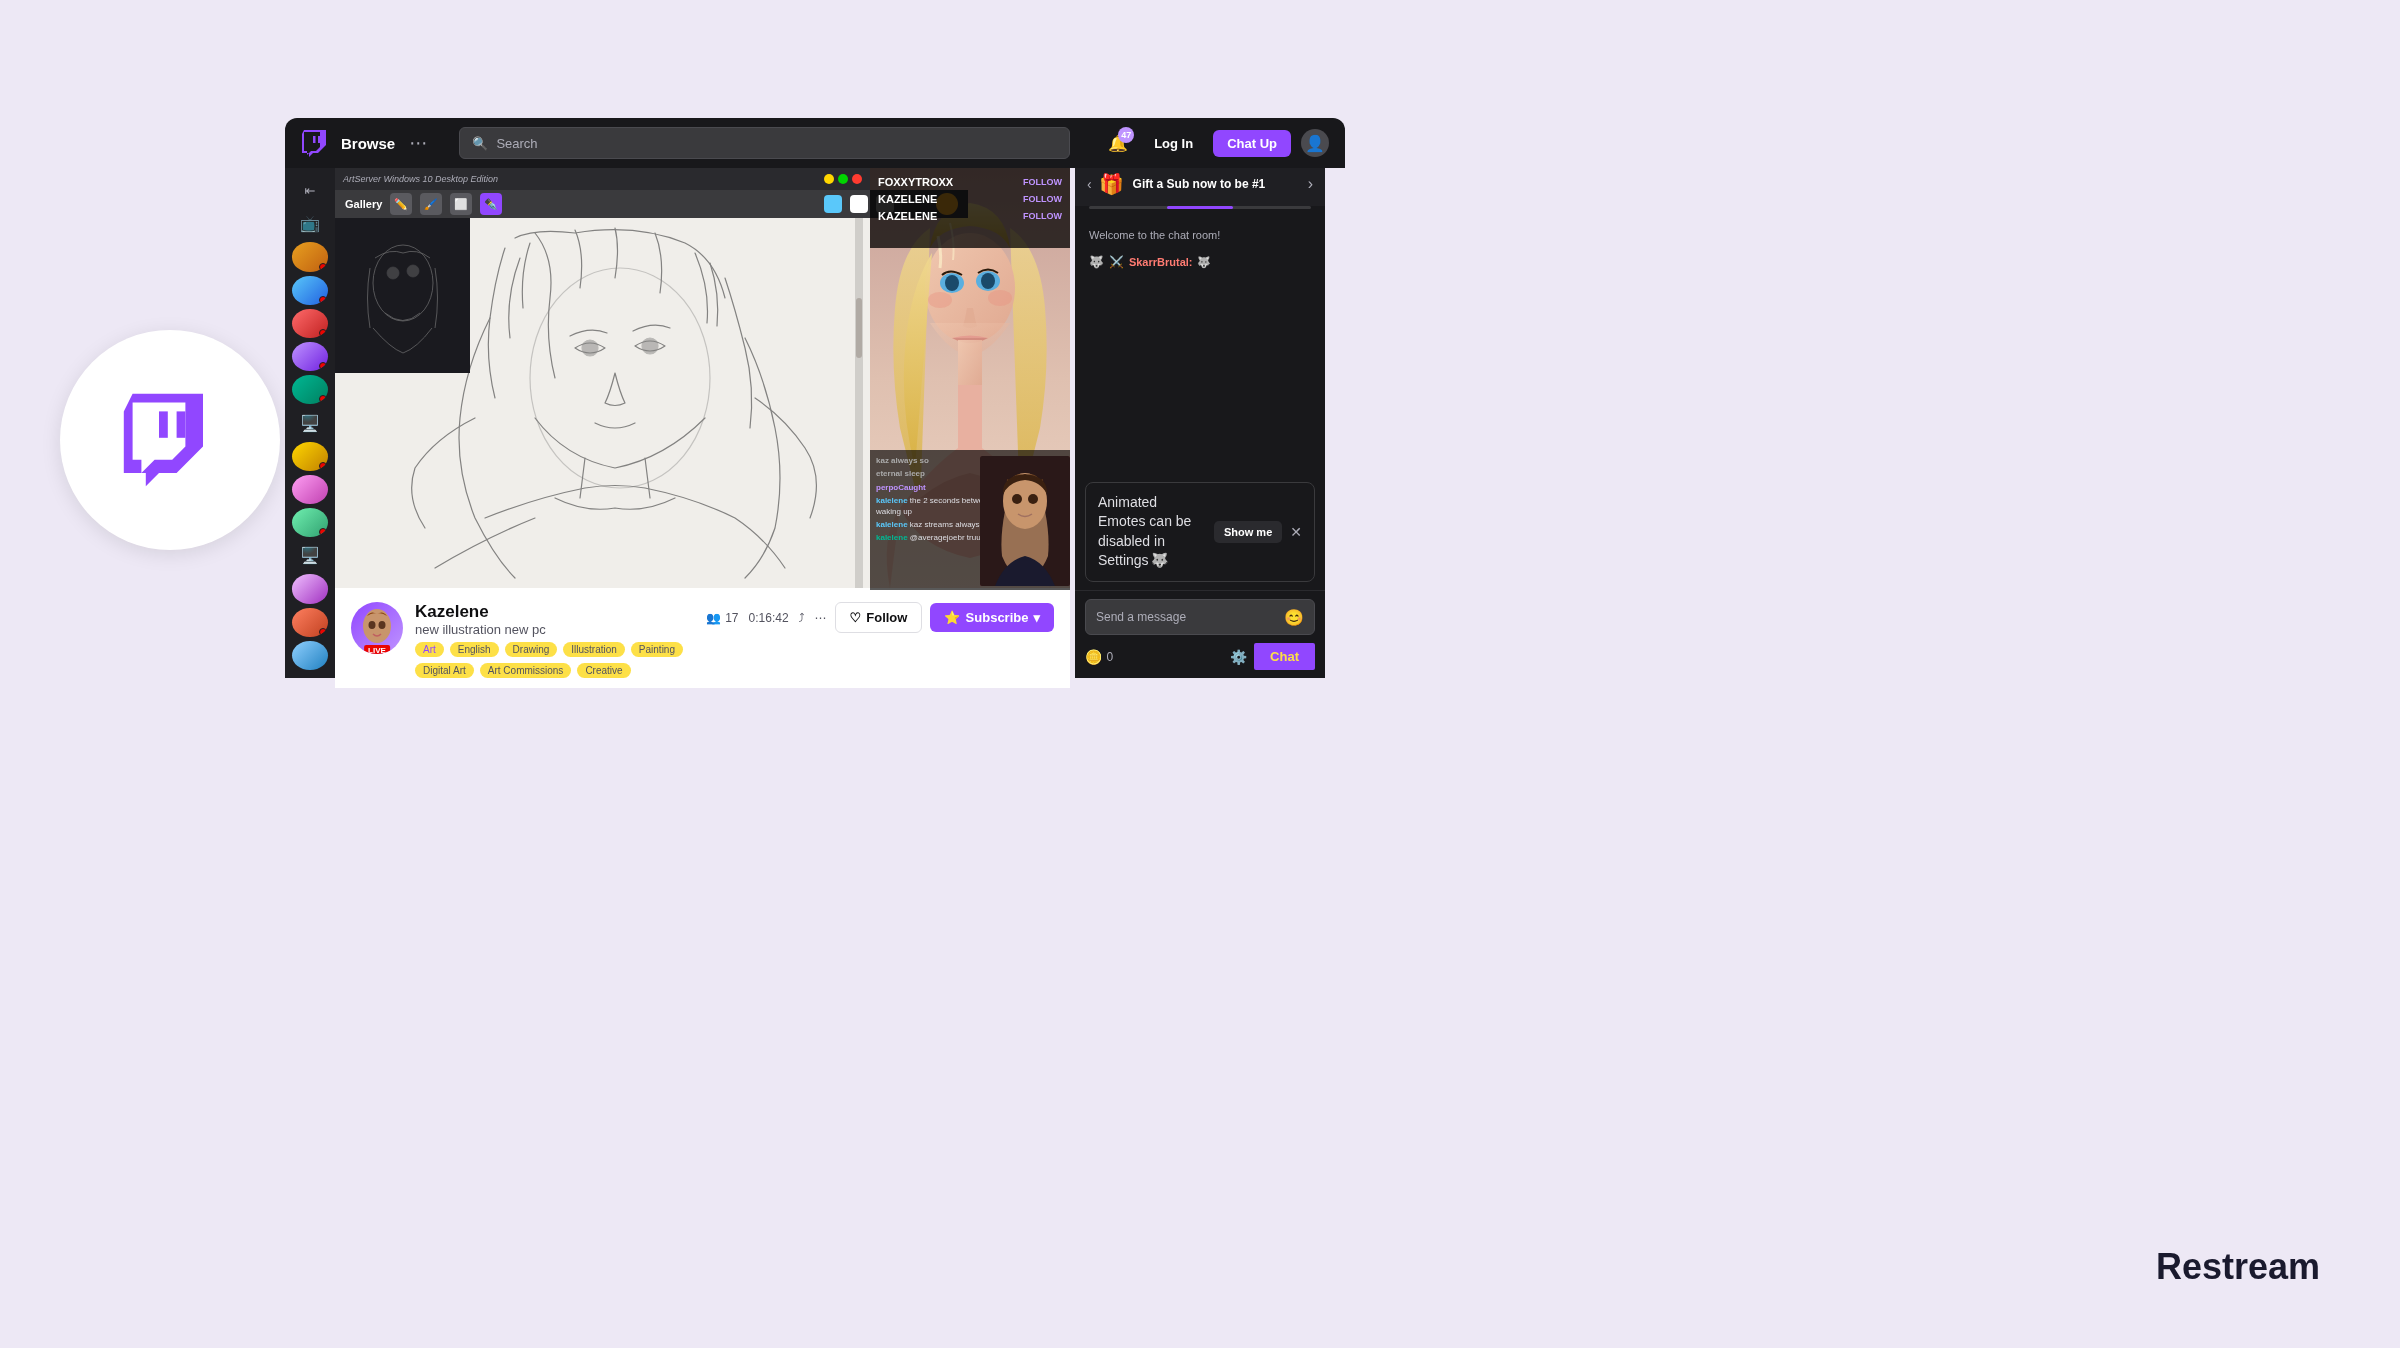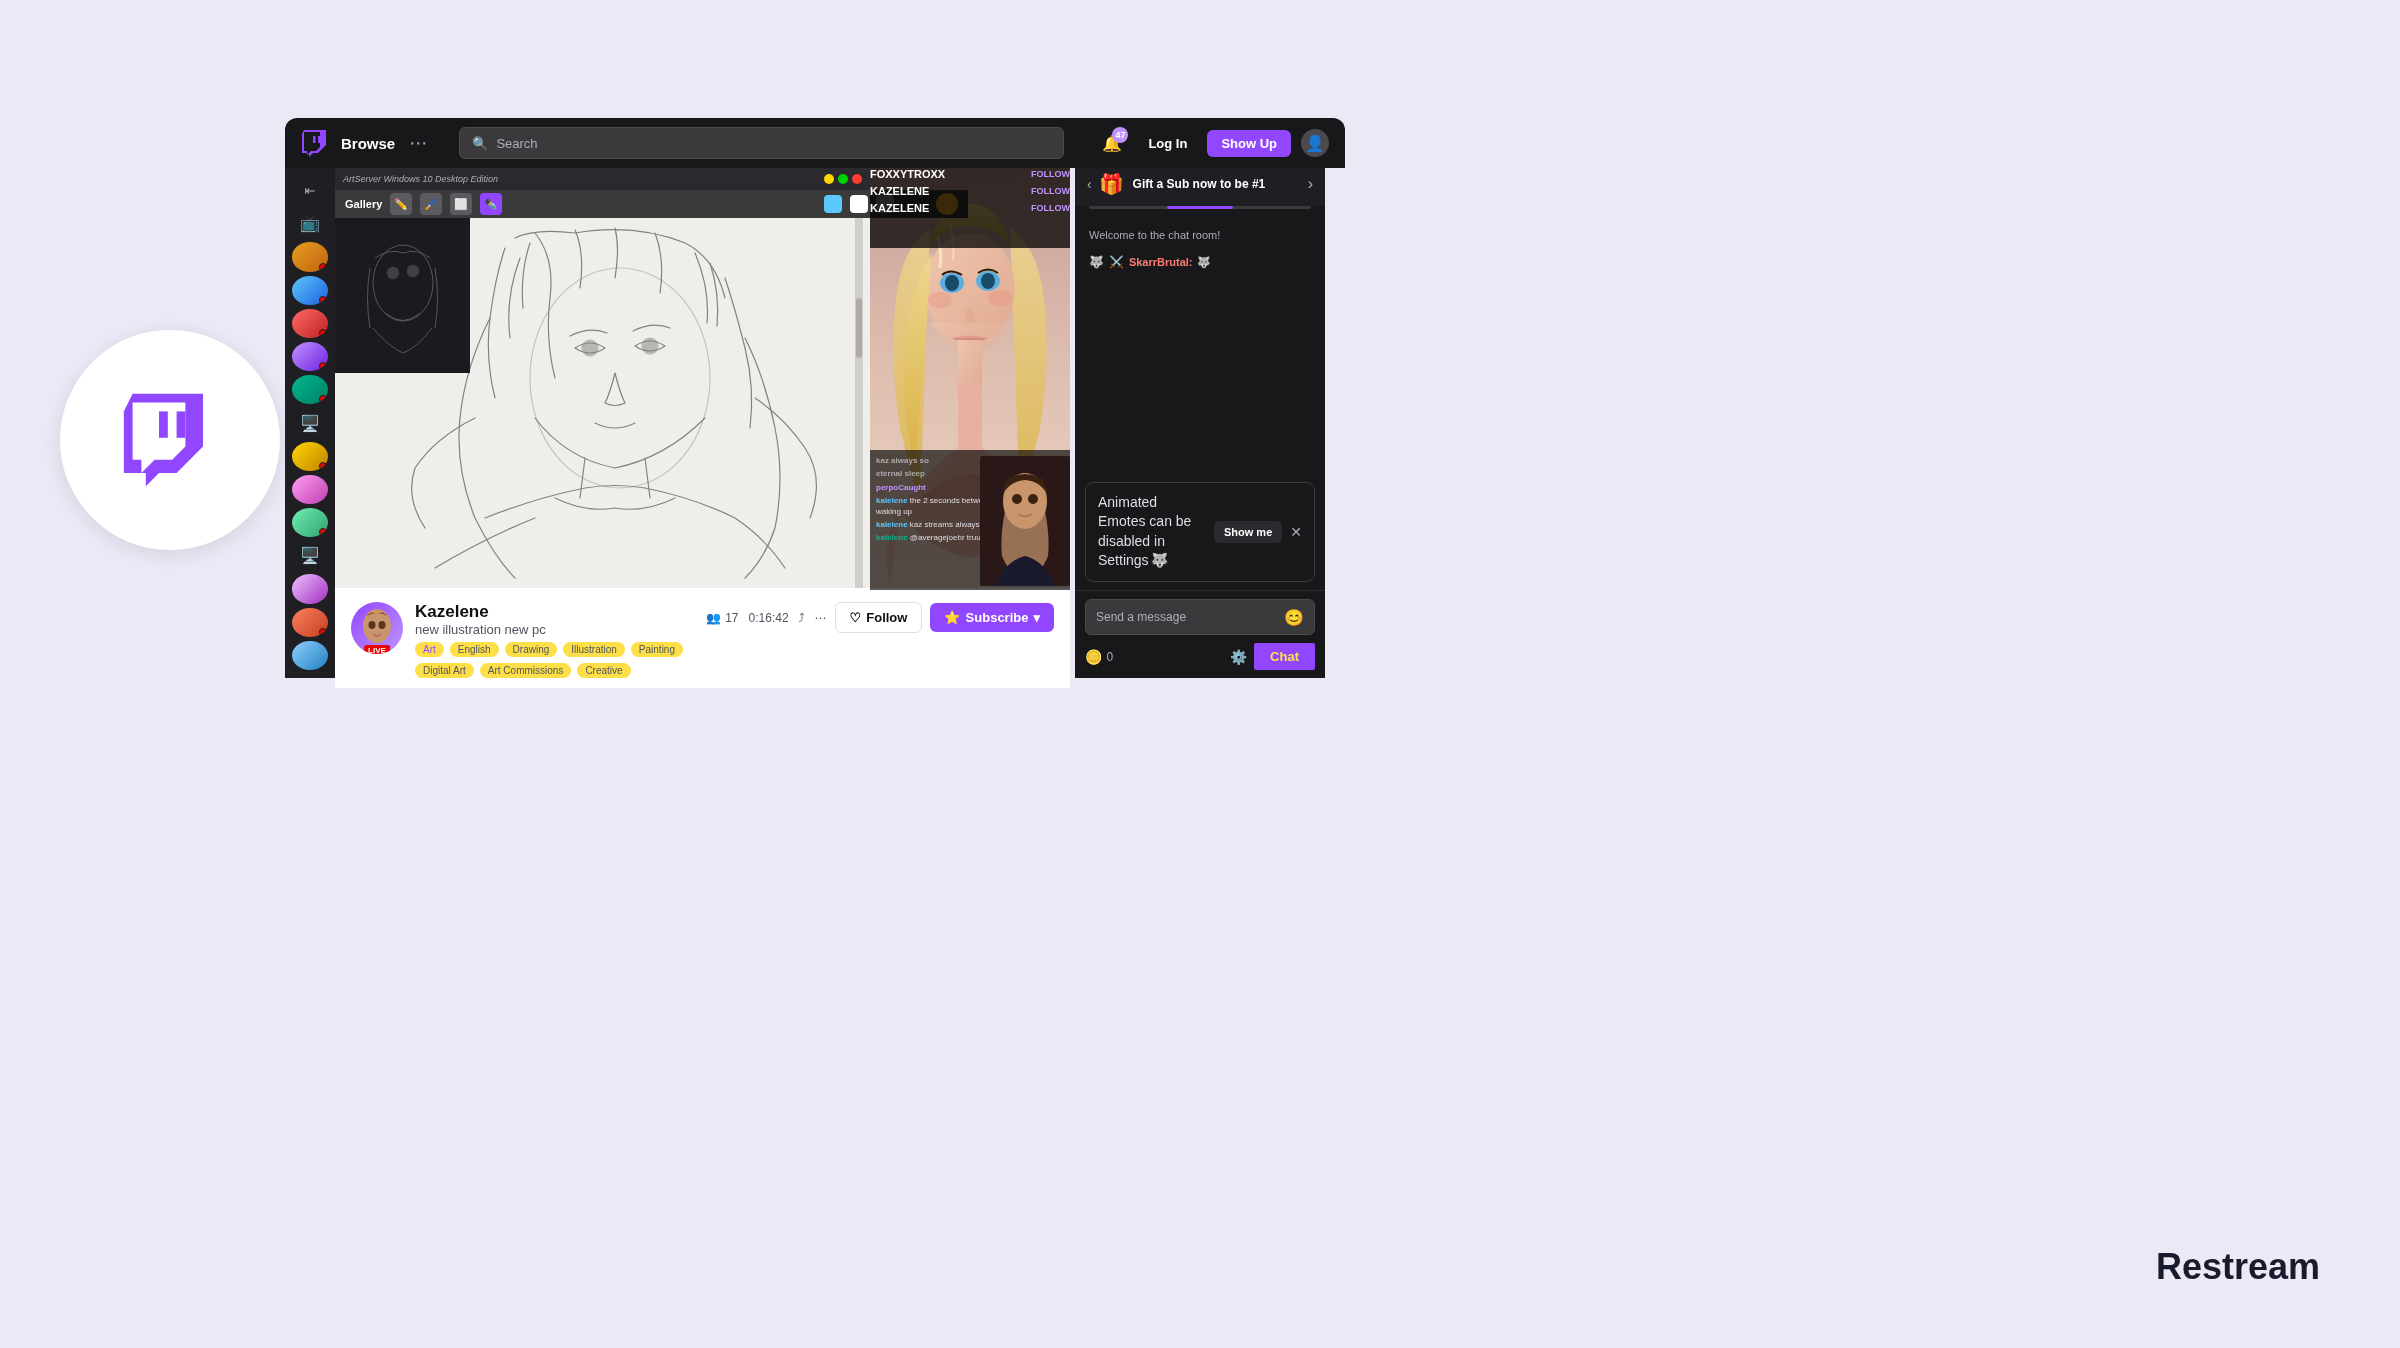--- a/index.html
+++ b/index.html
@@ -302,21 +302,21 @@
 
     
     .channel-overlay {
       position: absolute;
       top: 168px;
       left: 870px;
       width: 200px;
       height: 80px;
       background: rgba(0,0,0,0.75);
       z-index: 6;
-      padding: 0;
+      padding: 8px;
     }
     .channel-item {
       display: flex;
       align-items: center;
       justify-content: space-between;
       margin-bottom: 5px;
     }
     .channel-name {
       color: white;
       font-size: 11px;
@@ -715,21 +715,21 @@
   <div class="nav-search">
     <span>🔍</span>
     <span class="nav-search-text">Search</span>
   </div>
   <div class="nav-actions">
     <div class="notification-btn">
       <span>🔔</span>
       <div class="notification-badge">47</div>
     </div>
     <button class="btn-login">Log In</button>
-    <button class="btn-signup">Show Up</button>
+    <button class="btn-signup">Chat Up</button>
     <div class="nav-avatar">
       <span style="color:#adadb8; font-size:16px;">👤</span>
     </div>
   </div>
 </div>
 
 <div class="left-sidebar">
   <div class="sidebar-icon">
     <span style="font-size:13px;">⇤</span>
   </div>

